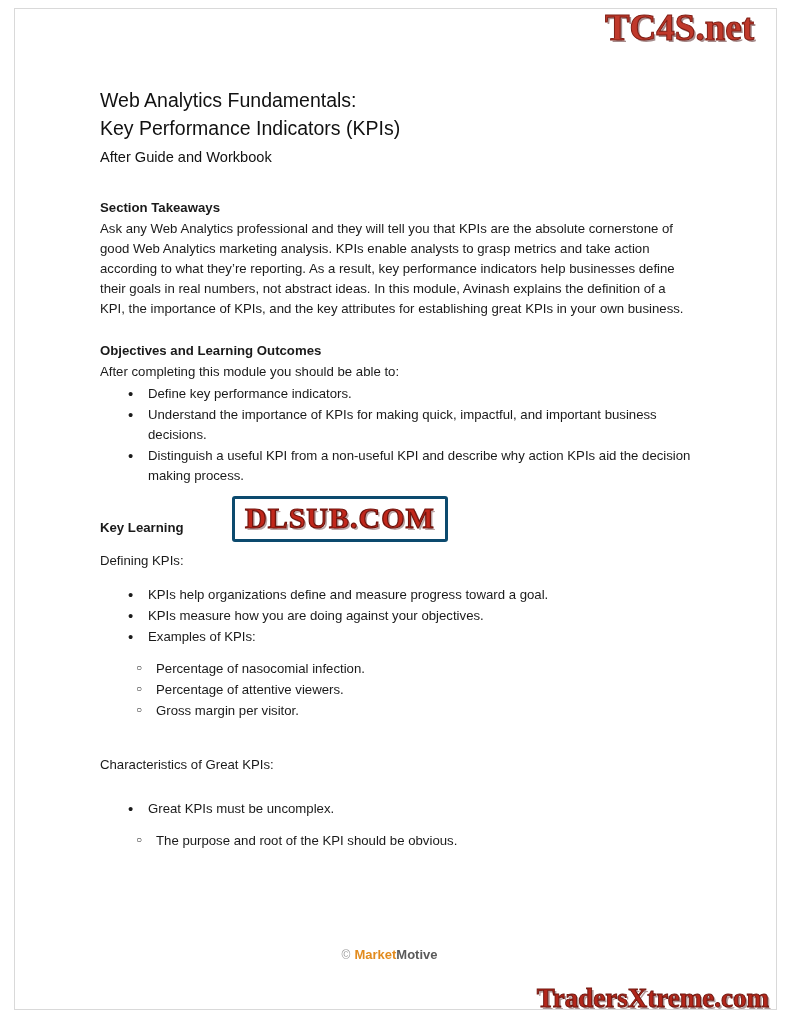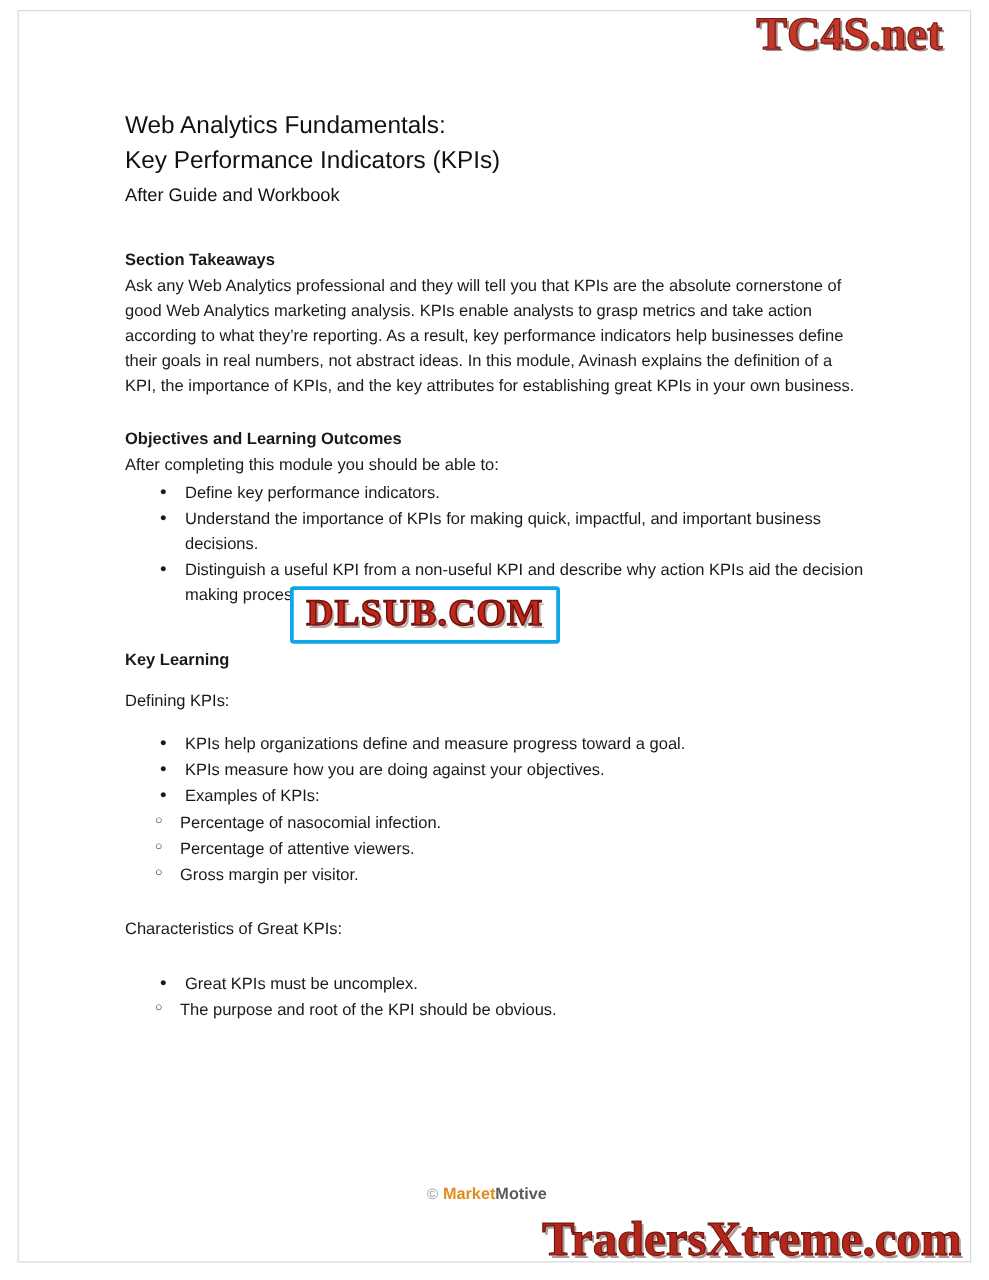--- a/index.html
+++ b/index.html
@@ -40,34 +40,34 @@
     -webkit-text-stroke: 1px #7d1b12;
     text-shadow: 2px 2px 0 rgba(60,0,0,0.45);
     z-index: 40;
   }
   .wm-bottom {
     position: absolute;
     right: 22px;
     bottom: 10px;
     font-family: "Liberation Serif", serif;
     font-weight: bold;
-    font-size: 39px;
+    font-size: 27px;
     color: #b3271b;
     -webkit-text-stroke: 0.9px #6e150d;
     text-shadow: 2px 2px 0 rgba(60,0,0,0.4);
     z-index: 40;
   }
   .wm-center {
     position: absolute;
     left: 232px;
-    top: 469px;
+    top: 496px;
     z-index: 40;
     padding: 2px 10px 4px 10px;
     background: #ffffff;
-    border: 3px solid #0ea5e9;
+    border: 3px solid #0c4a6e;
     border-radius: 3px;
     box-shadow: 0 0 0 1px #fff inset;
   }
   .wm-center span {
     font-family: "Liberation Serif", serif;
     font-weight: bold;
     font-size: 30px;
     letter-spacing: 1px;
     color: #c1271b;
     -webkit-text-stroke: 1.2px #6e120b;
@@ -118,21 +118,21 @@
   }
   ul.bullets > li::before {
     content: "\2022";
     position: absolute;
     left: 28px;
     top: -1px;
     font-size: 15px;
   }
   ul.sub {
     list-style: none;
-    margin: 0;
+    margin: 12px;
     padding: 0;
   }
   ul.sub > li {
     position: relative;
     padding-left: 44px;
     margin: 0 0 1px 0;
   }
   ul.sub > li::before {
     content: "\25CB";
     position: absolute;

